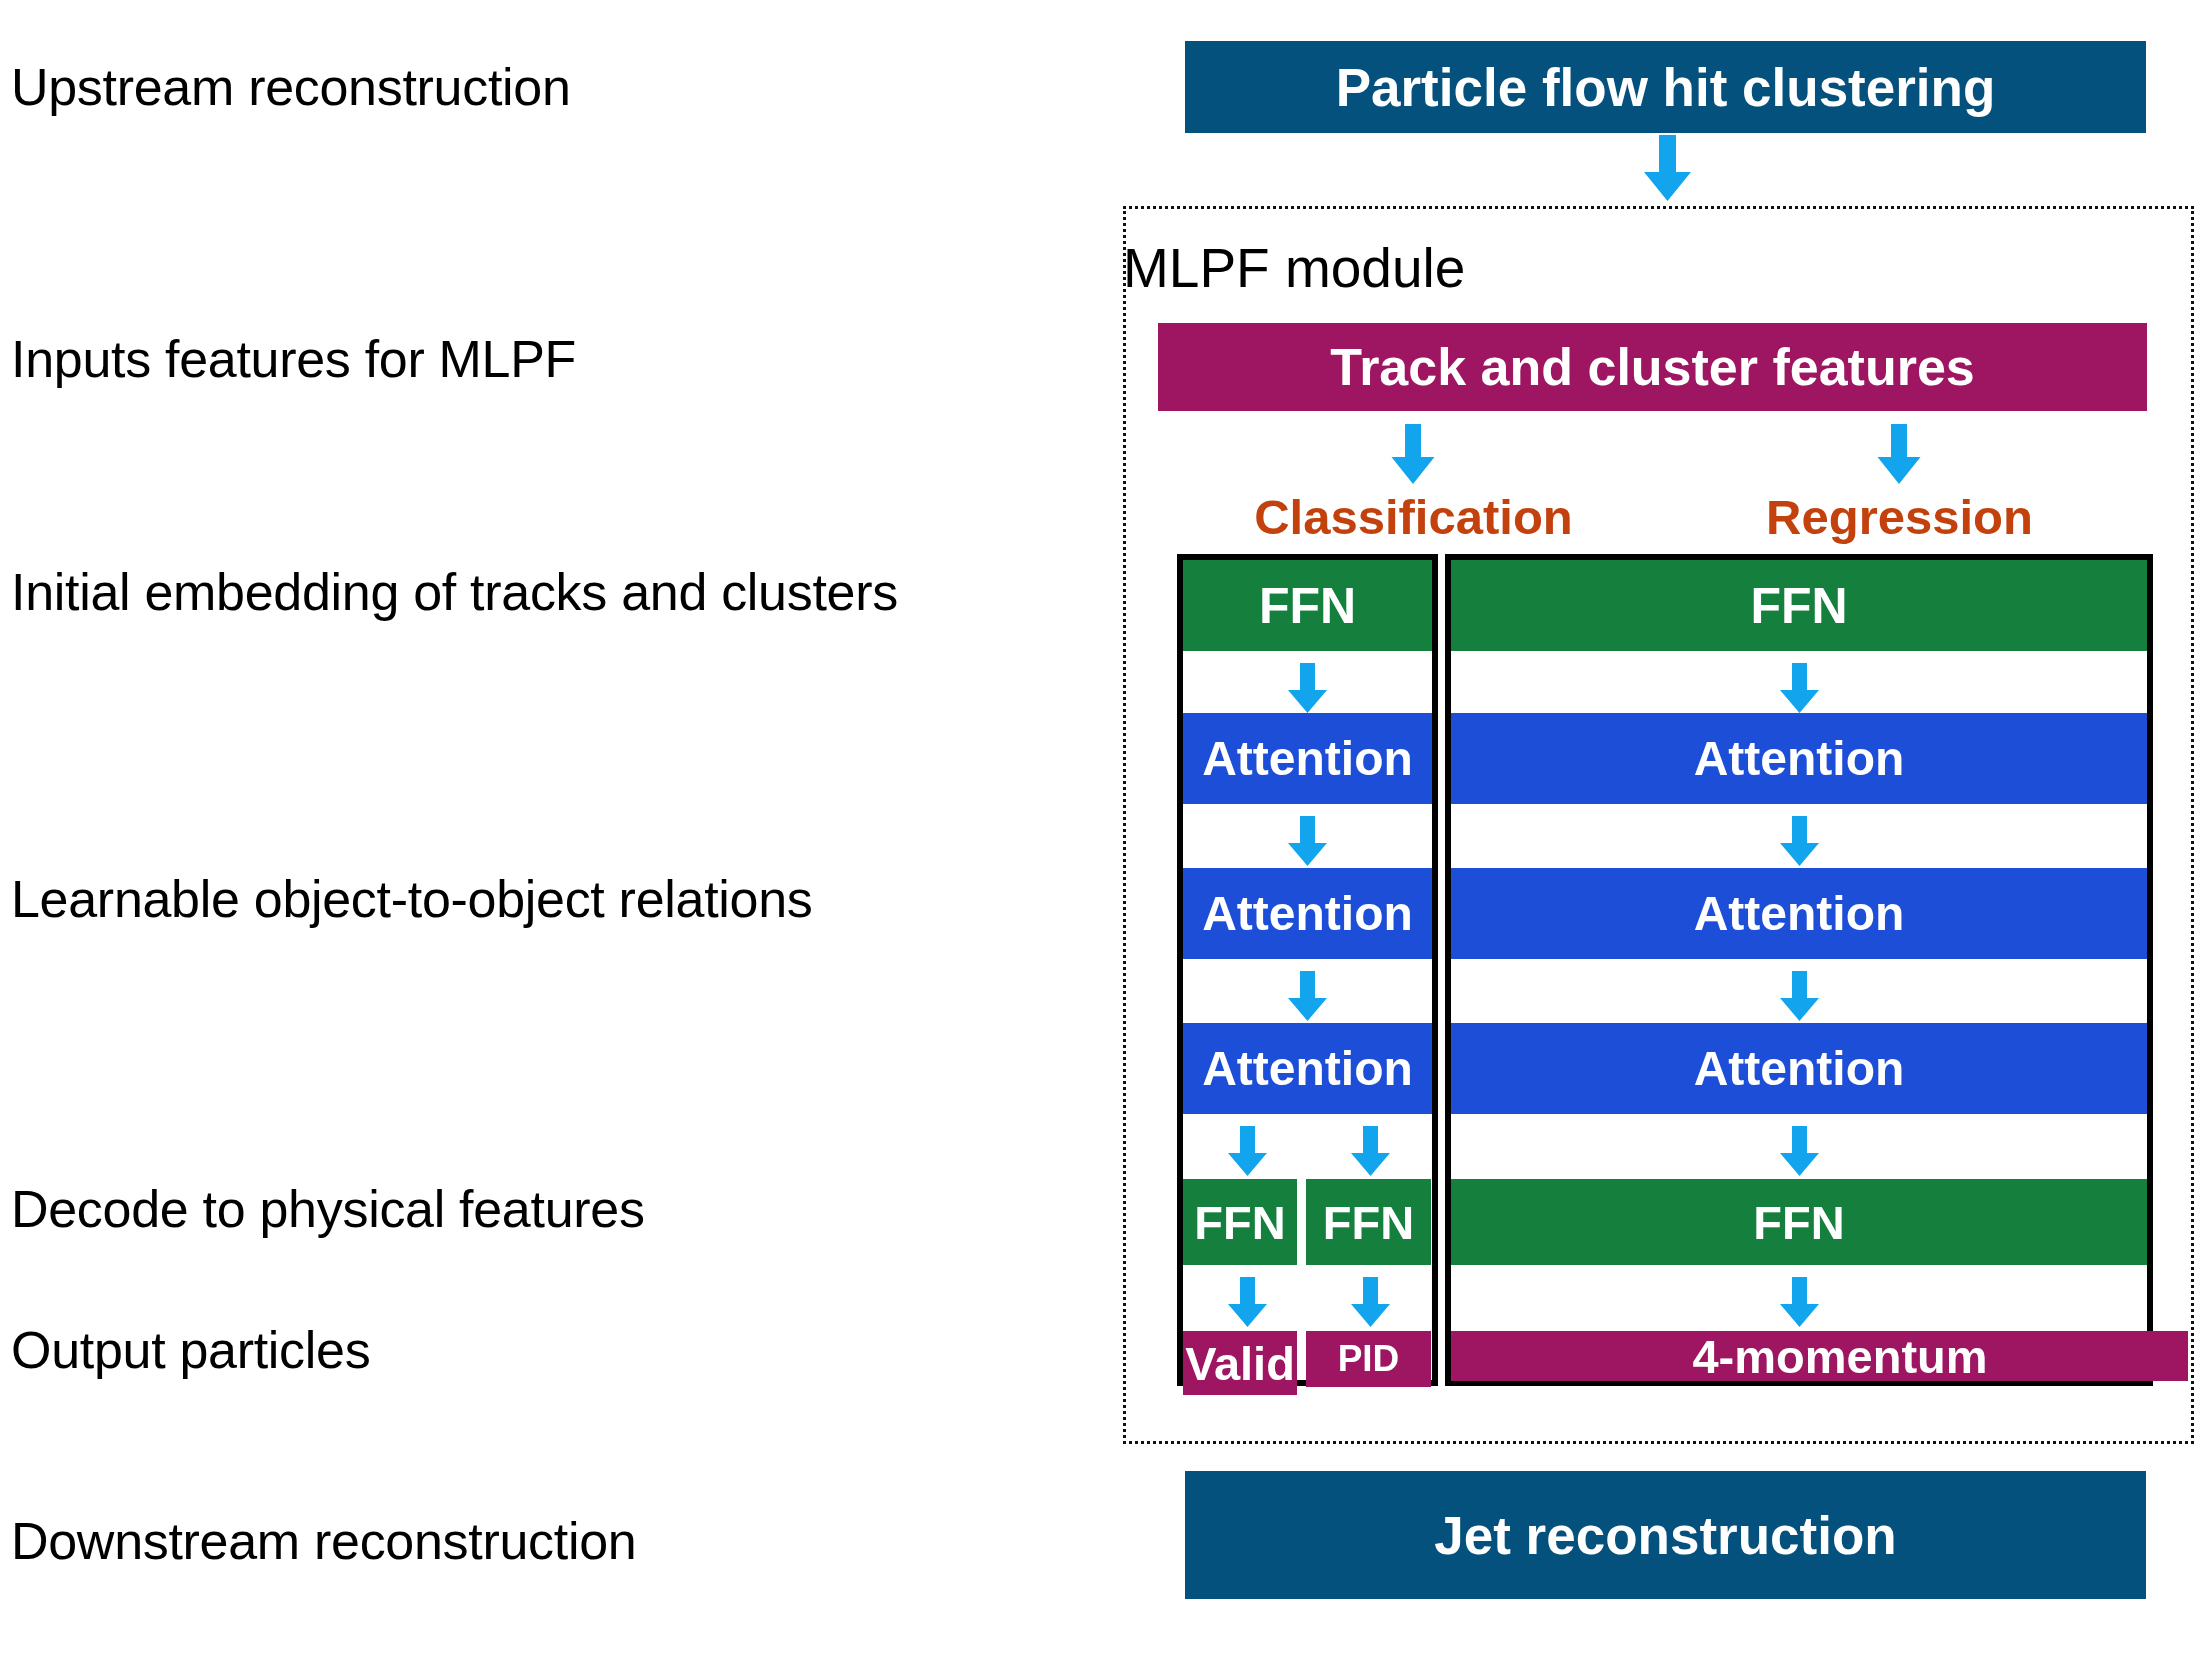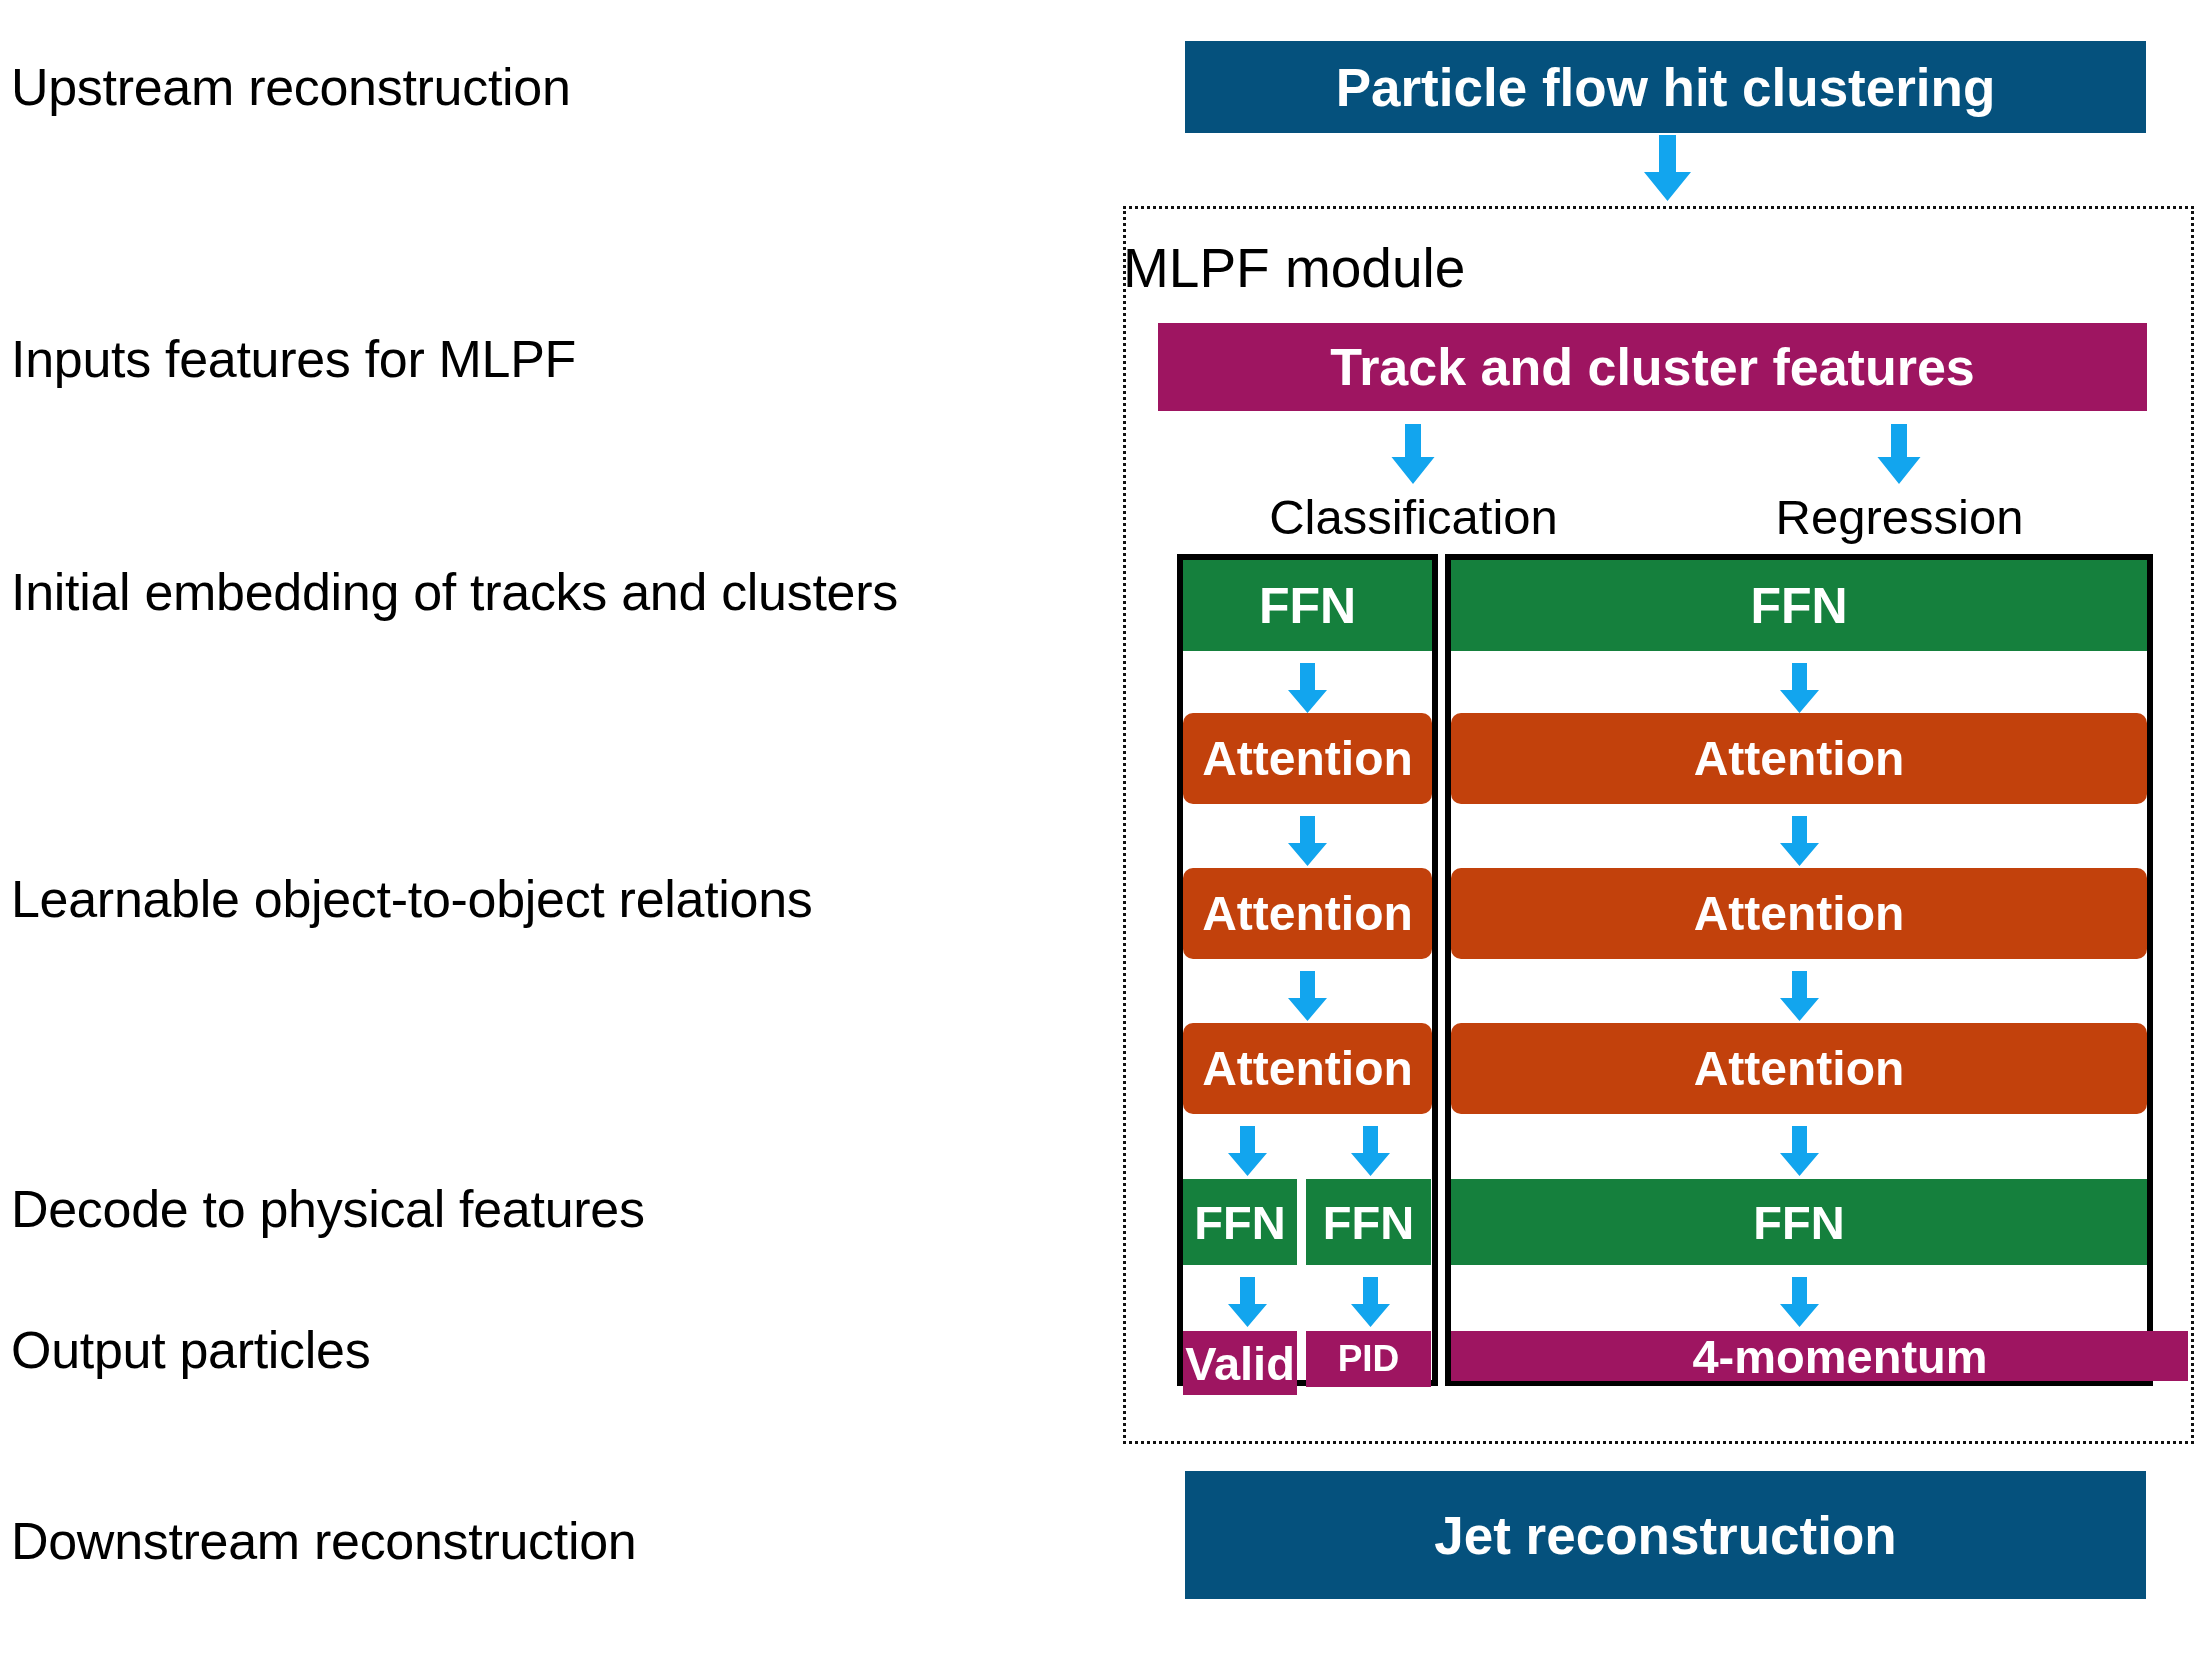--- a/index.html
+++ b/index.html
@@ -15,41 +15,41 @@
   }
 
   
   .box{position:absolute;display:flex;align-items:center;justify-content:center;
        color:#fff;font-weight:bold;white-space:nowrap;}
   .box span{display:block;}
 
   .blue-bar{background:#05517D;font-size:53px;}
   .purple{background:#9E1561;}
   .green{background:#15803d;}
-  .red{background:#c2410c;border-radius:10px;}
+  .red{background:#1d4ed8;}
 
   
   #mlpf-frame{
     position:absolute;left:1123px;top:206px;width:1071px;height:1238px;
     border:3.5px dotted #111;box-sizing:border-box;background:transparent;
   }
   #mlpf-title{
     position:absolute;left:1123px;top:236px;width:1071px;
     text-align:left;font-size:55px;color:#000;
   }
 
   
   .col-frame{position:absolute;background:#000;}
 
   
   .arrow{position:absolute;}
   .arrow svg{display:block;width:100%;height:100%;}
 
   
-  .branch-label{position:absolute;font-size:49px;color:#000000;text-align:center;white-space:nowrap;}
+  .branch-label{position:absolute;font-size:49px;color:#c2410c;text-align:center;white-space:nowrap;font-weight:bold;}
 </style>
 </head>
 <body>
 
 <div class="stage-label" style="top:60px">Upstream reconstruction</div>
 <div class="stage-label" style="top:332px">Inputs features for MLPF</div>
 <div class="stage-label" style="top:565px">Initial embedding of tracks and clusters</div>
 <div class="stage-label" style="top:872px">Learnable object-to-object relations</div>
 <div class="stage-label" style="top:1182px">Decode to physical features</div>
 <div class="stage-label" style="top:1323px">Output particles</div>

